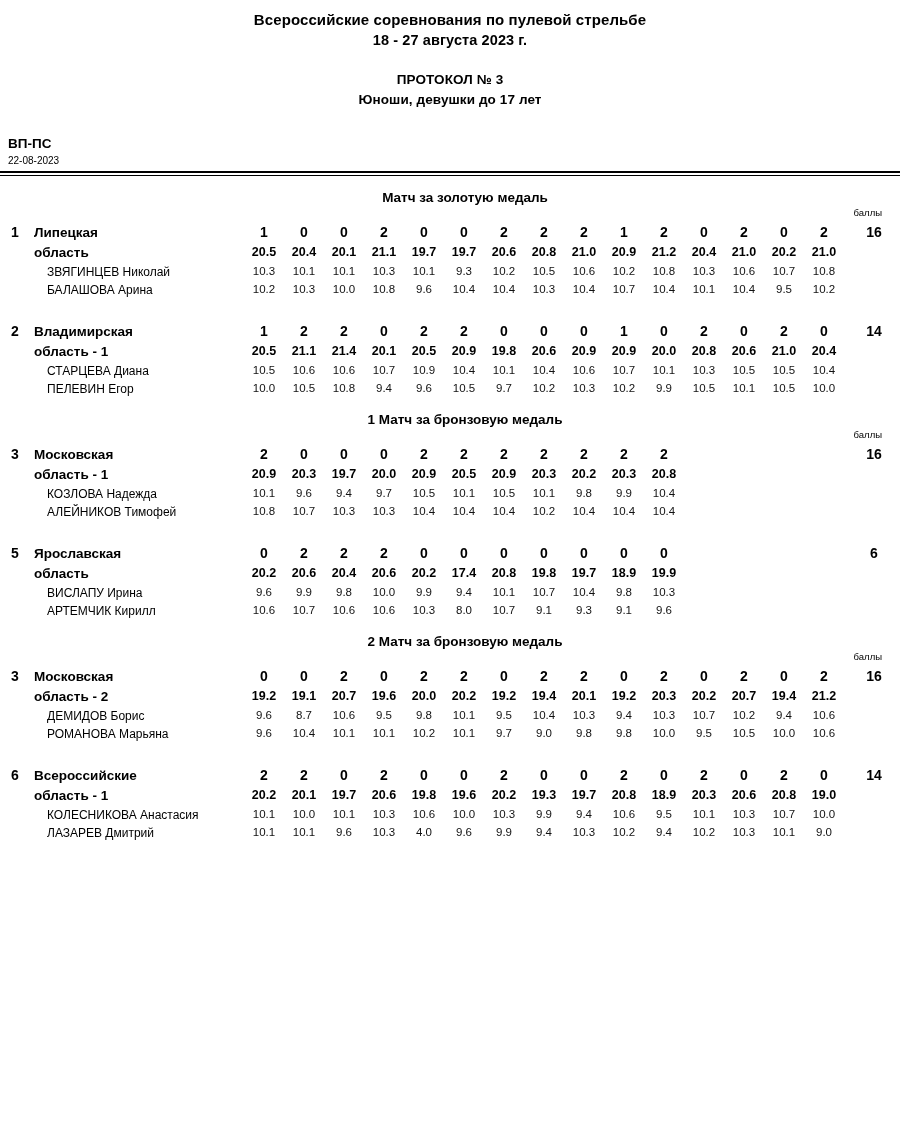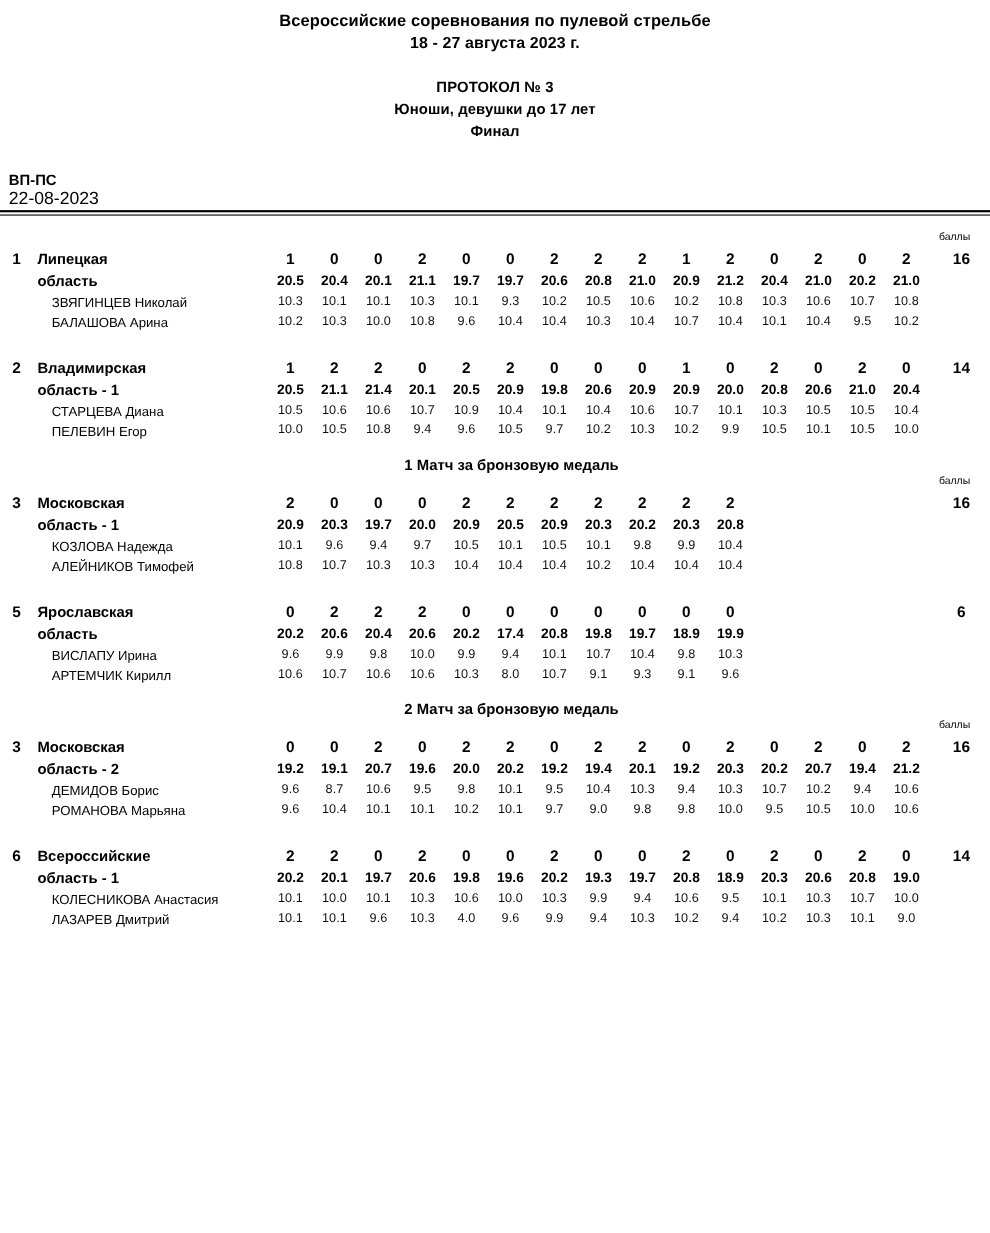--- a/index.html
+++ b/index.html
@@ -47,21 +47,21 @@
     justify-content: space-between;
     align-items: flex-start;
     padding: 0 6px 0 8px;
   }
   .meta-left .code {
     font-weight: bold;
     font-size: 13.5px;
     line-height: 17px;
   }
   .meta-left .date {
-    font-size: 16px;
+    font-size: 10px;
     line-height: 17px;
   }
   .meta-right {
     text-align: right;
   }
   .meta-right .disc,
   .meta-right .place {
     font-size: 11.5px;
     line-height: 17px;
     white-space: nowrap;
@@ -167,35 +167,35 @@
 <body>
 
 <div class="page">
 
   <div class="doc-header">
     <div class="line t1">Всероссийские соревнования по пулевой стрельбе</div>
     <div class="line">18 - 27 августа 2023 г.</div>
     <div class="spacer-lg"></div>
     <div class="line sub">ПРОТОКОЛ № 3</div>
     <div class="line sub">Юноши, девушки до 17 лет</div>
-    <div class="line sub">Финал</div>
   </div>
 
   <div class="meta-row">
     <div class="meta-left">
       <div class="code">ВП-ПС</div>
       <div class="date">22-08-2023</div>
     </div>
     <div class="meta-right">
     </div>
   </div>
   <div class="rule-double"></div>
 
   <div id="matches-root">
       <div class="match">
+        <div class="match-title">Матч за золотую медаль</div>
         <div class="points-label">баллы</div>
         <div class="team-block">
           <table class="team">
             <tbody>
               <tr>
                 <td class="col-rank">1</td>
                 <td class="col-name">
                   <div class="team-name">Липецкая</div>
                   <div class="team-name">область</div>
                   <div class="athlete">ЗВЯГИНЦЕВ Николай</div>

